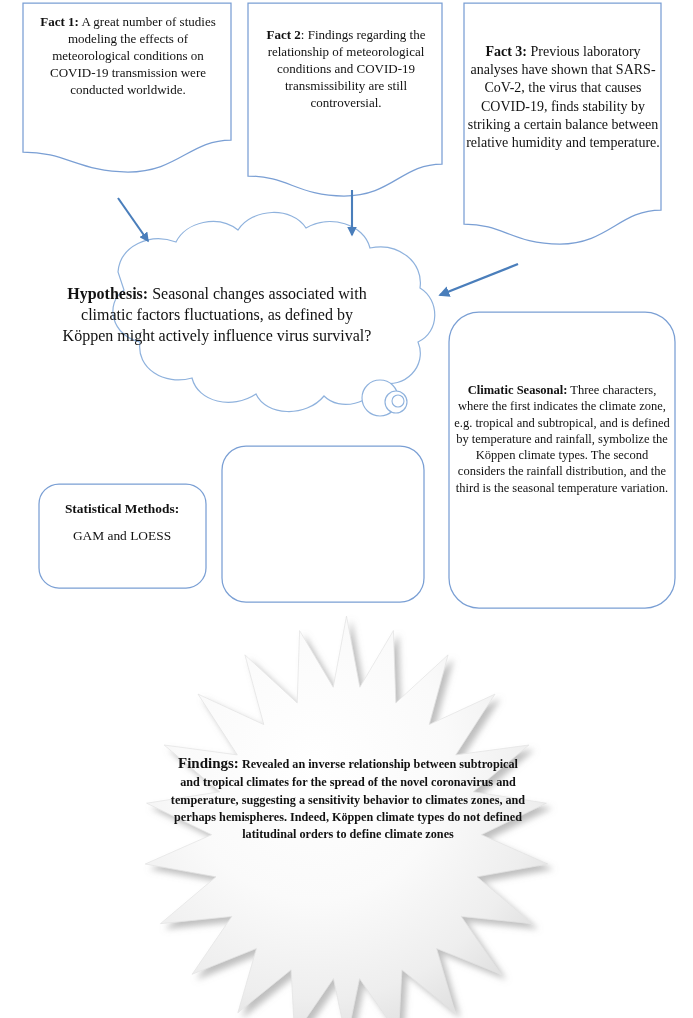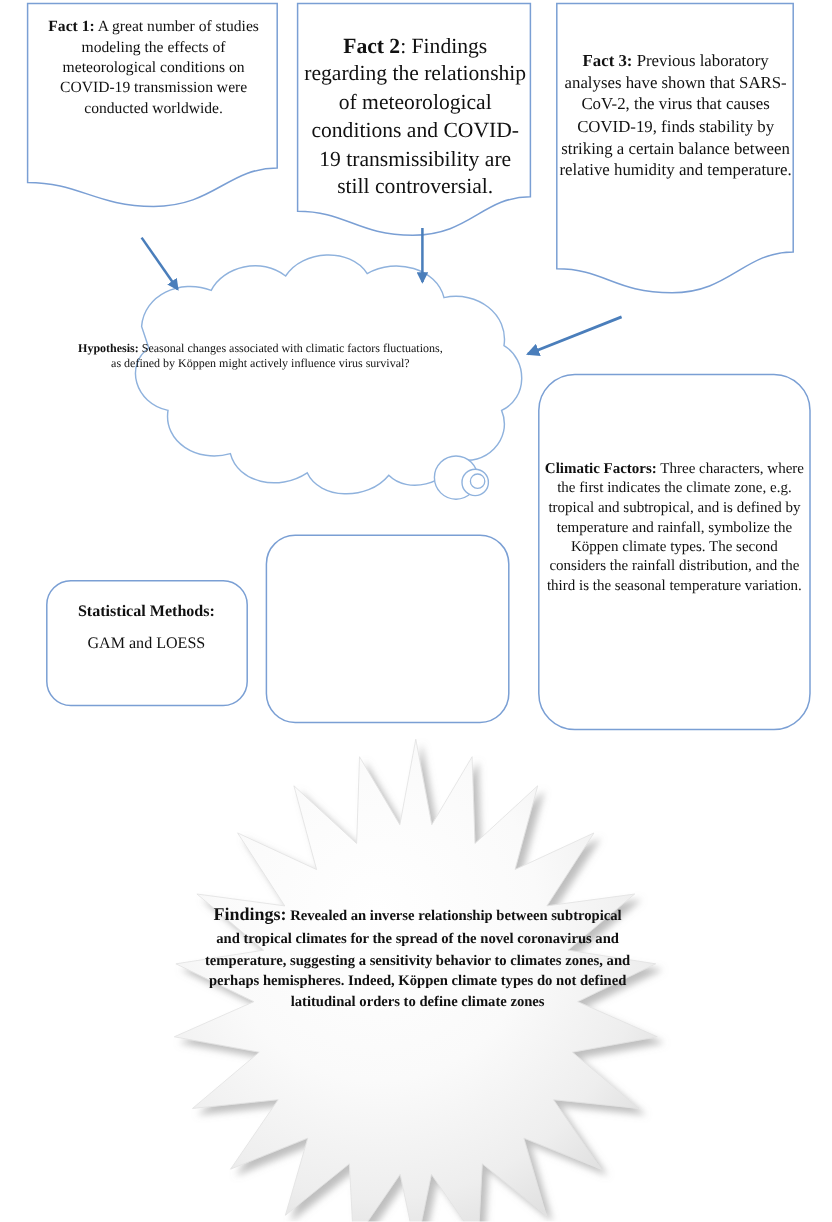--- a/index.html
+++ b/index.html
@@ -3,23 +3,23 @@
 <meta charset="utf-8">
 <style>
   html,body{margin:0;padding:0;background:#ffffff;}
   body{width:693px;height:1018px;position:relative;overflow:hidden;
        font-family:"Liberation Serif","DejaVu Serif",serif;color:#0d0d0d;}
   .stage{position:absolute;inset:0;width:693px;height:914px;}
   svg.layer{position:absolute;left:0;top:0;width:693px;height:1018px;overflow:visible;}
   .txt{position:absolute;text-align:center;line-height:1.30;color:#111111;}
   .lead{font-weight:bold;}
   #fact1-text{left:30px;top:14px;width:196px;font-size:13.0px;}
-  #fact2-text{left:252px;top:27px;width:188px;font-size:18px;}
+  #fact2-text{left:252px;top:27px;width:188px;font-size:13.0px;}
   #fact3-text{left:466px;top:43px;width:194px;font-size:14px;}
-  #hypothesis-text{left:62px;top:284px;width:310px;font-size:10px;text-align:center;}
+  #hypothesis-text{left:62px;top:284px;width:310px;font-size:16px;text-align:center;}
   #climatic-text{left:452px;top:382px;width:220px;font-size:12.5px;}
   #study-text{left:228px;top:474px;width:188px;font-size:12.8px;}
   #stats-text{left:44px;top:500px;width:156px;font-size:13.4px;}
   #stats-text .lead{display:block;margin-bottom:10px;font-family:Liberation Serif, serif;}
   #findings-text{left:170px;top:753px;width:356px;font-size:12.2px;
                  font-weight:bold;line-height:1.42;}
   #findings-text .lead{font-size:15px;text-align:right;}
 </style>
 </head>
 <body>
@@ -104,21 +104,21 @@
 
   <div class="txt" id="fact3-text">
     <span class="lead">Fact 3:</span><span> Previous laboratory analyses have shown that SARS-CoV-2, the virus that causes COVID-19, finds stability by striking a certain balance between relative humidity and temperature.</span>
   </div>
 
   <div class="txt" id="hypothesis-text">
     <span class="lead">Hypothesis:</span><span> Seasonal changes associated with climatic factors fluctuations, as defined by Köppen might actively influence virus survival?</span>
   </div>
 
   <div class="txt" id="climatic-text">
-    <span class="lead">Climatic Factors:</span><span> Three characters, where the first indicates the climate zone, e.g. tropical and subtropical, and is defined by temperature and rainfall, symbolize the Köppen climate types. The second considers the rainfall distribution, and the third is the seasonal temperature variation.</span>
+    <span class="lead">Climatic Seasonal:</span><span> Three characters, where the first indicates the climate zone, e.g. tropical and subtropical, and is defined by temperature and rainfall, symbolize the Köppen climate types. The second considers the rainfall distribution, and the third is the seasonal temperature variation.</span>
   </div>
 
 
   <div class="txt" id="stats-text">
     <span class="lead">Statistical Methods:</span><span>GAM and LOESS</span>
   </div>
 
   <div class="txt" id="findings-text">
     <span class="lead">Findings:</span><span> Revealed an inverse relationship between subtropical and tropical climates for the spread of the novel coronavirus and temperature, suggesting a sensitivity behavior to climates zones, and perhaps hemispheres. Indeed, Köppen climate types do not defined latitudinal orders to define climate zones</span>
   </div>

